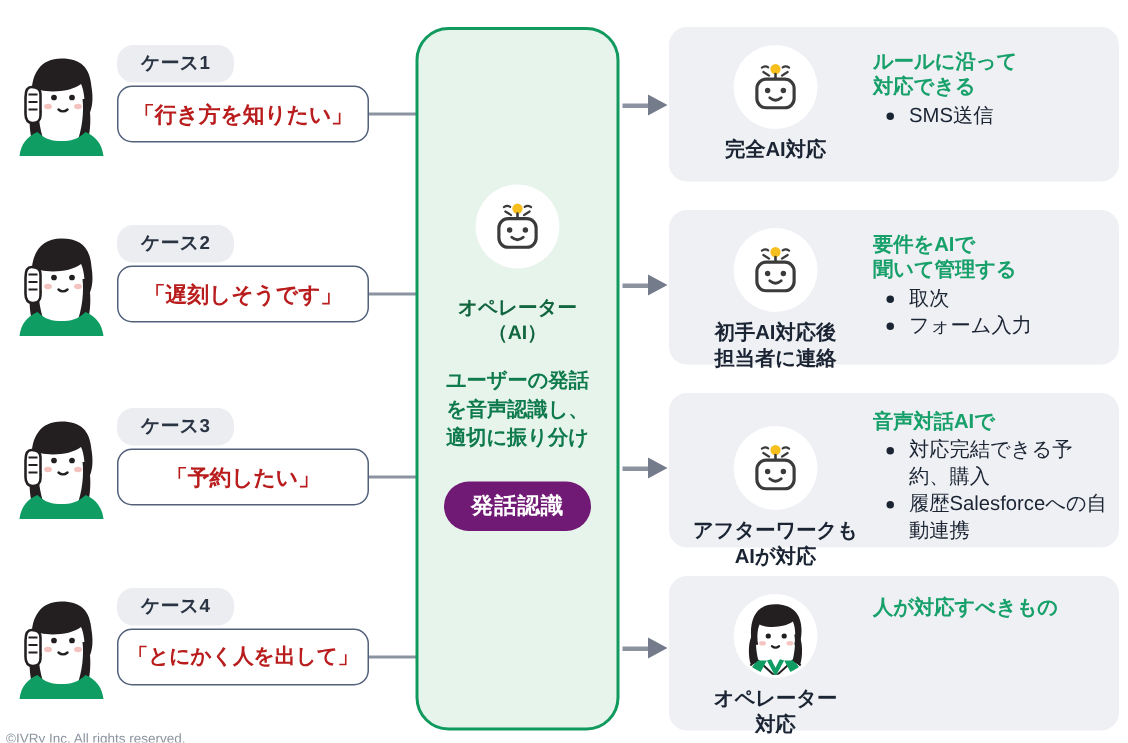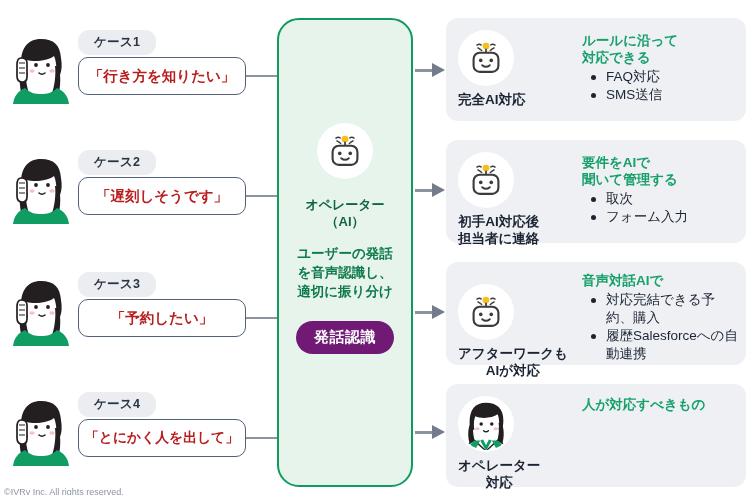--- a/index.html
+++ b/index.html
@@ -123,21 +123,21 @@
   .result-card {
     position: absolute;
     left: 446px;
     width: 300px;
     background: #eef0f4;
     border-radius: 12px;
   }
   .card-left {
     position: absolute; left: 12px; top: 12px;
     width: 118px;
-    display: flex; flex-direction: column; align-items: flex-start;
+    display: flex; flex-direction: column; align-items: center;
   }
   .card-icon-circle {
     width: 56px; height: 56px;
     border-radius: 50%;
     background: #ffffff;
     display: flex; align-items: center; justify-content: center;
   }
   .card-icon-label {
     margin-top: 5px;
     text-align: center;
@@ -344,21 +344,20 @@
       <div class="card-icon-label">
         <div>完全AI対応</div>
       </div>
     </div>
     <div class="card-right">
       <div class="card-heading">
         <div>ルールに沿って</div>
         <div>対応できる</div>
       </div>
       <ul class="card-list">
-        <li>FAQ対応</li>
         <li>SMS送信</li>
       </ul>
     </div>
   </div>
 
   <div class="result-card" style="top:140px; height:103px;">
     <div class="card-left">
       <div class="card-icon-circle">
         <svg viewBox="0 0 44 44" width="42" height="42">
           <circle cx="22" cy="9.5" r="3.6" fill="#f7bf1e"></circle>

